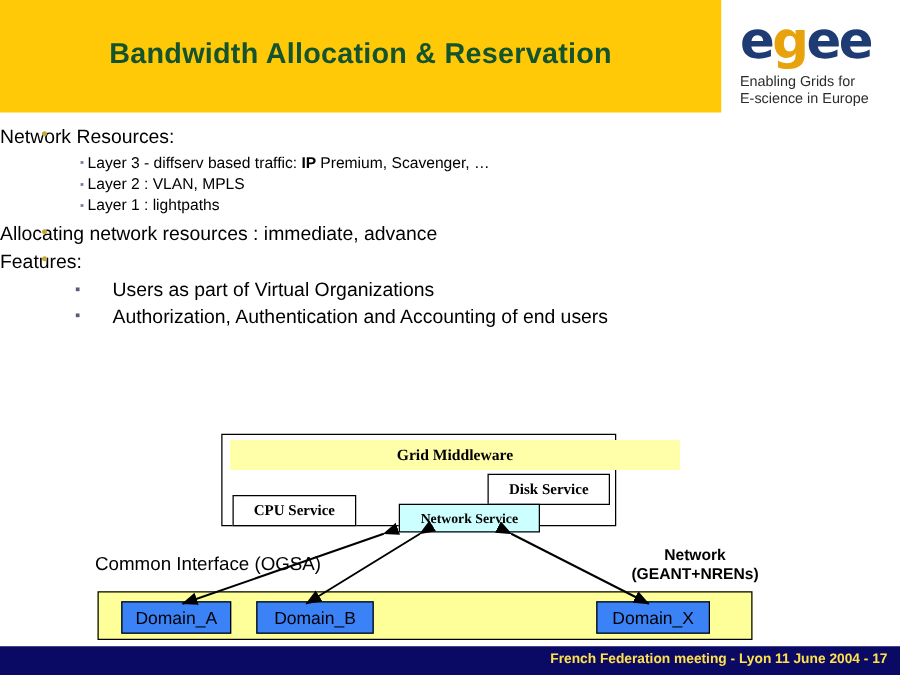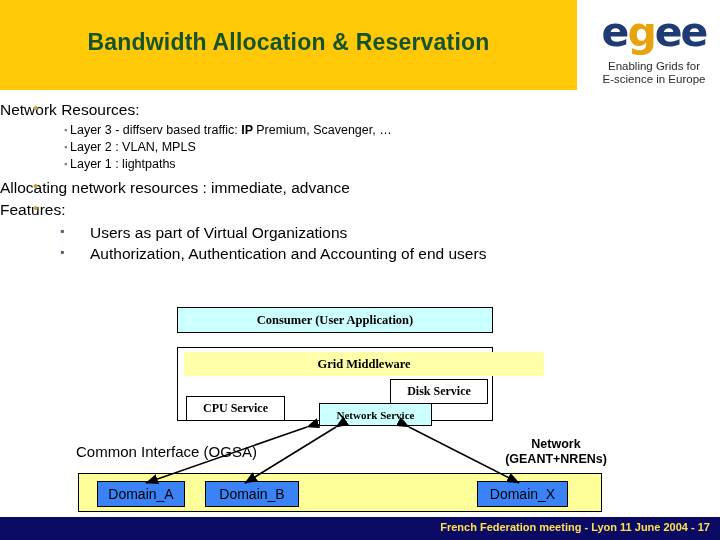--- a/index.html
+++ b/index.html
@@ -37,21 +37,20 @@
     letter-spacing: 0.2px;
     white-space: nowrap;
   }
 
   
   .logo-block {
     position: absolute;
     left: 592px;
     top: 14px;
     width: 124px;
-    text-align: center;
   }
   .logo-word {
     font-family: "DejaVu Sans", sans-serif;
     font-size: 41px;
     font-weight: bold;
     line-height: 0.92;
     letter-spacing: -2px;
     color: #1F3B73;
     height: 42px;
   }
@@ -242,21 +241,20 @@
   <div class="b2">Layer 1 : lightpaths</div>
   <div class="spacer-sm"></div>
   <div class="b1">Allocating network resources : immediate, advance</div>
   <div class="b1">Features:</div>
   <div class="b2-lg">Users as part of Virtual Organizations</div>
   <div class="b2-lg">Authorization, Authentication and Accounting of end users</div>
 </div>
 
 <div class="diagram">
 
-  <div class="box consumer-box">Consumer (User Application)</div>
 
   <div class="mw-outer"></div>
   <div class="mw-band">Grid Middleware</div>
 
   <div class="box cpu-box">CPU Service</div>
   <div class="box disk-box">Disk Service</div>
   <div class="box net-box">Network Service</div>
 
   <div class="label-ogsa">Common Interface (OGSA)</div>
 

